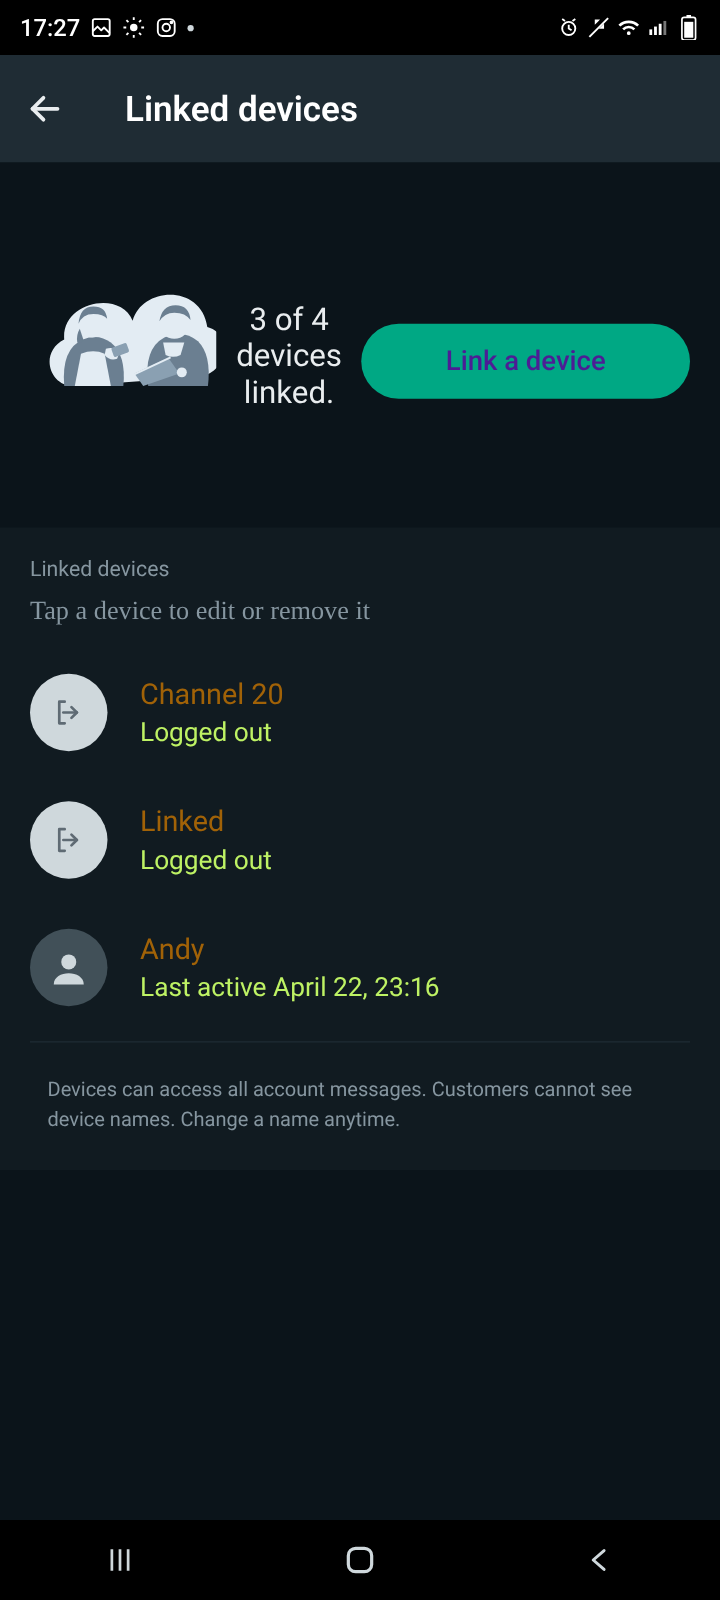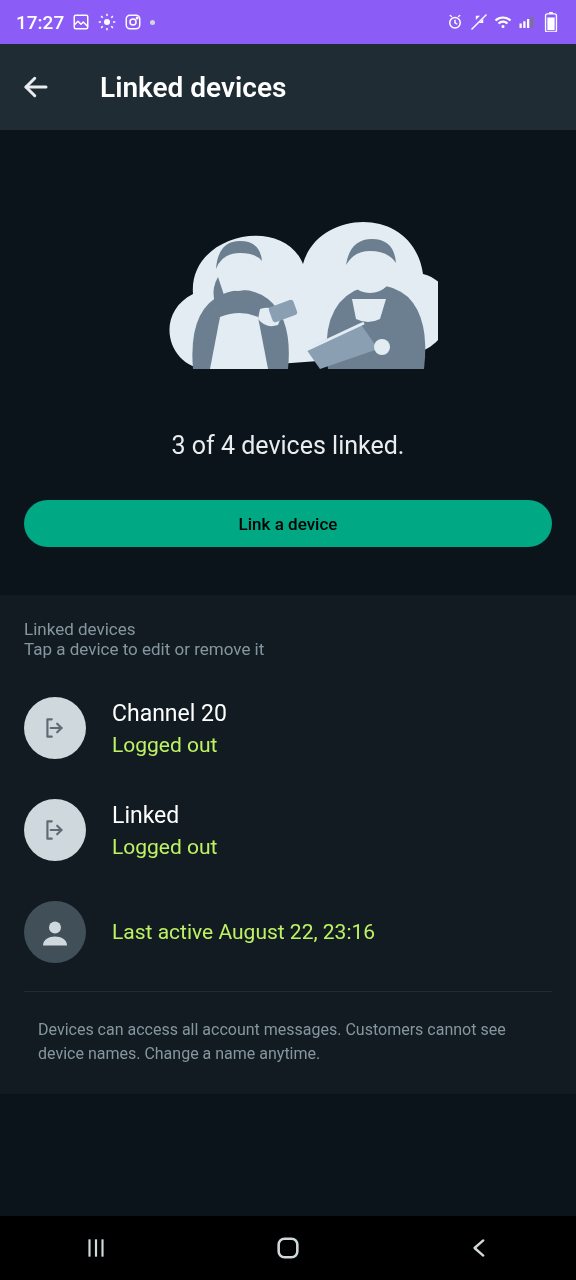--- a/index.html
+++ b/index.html
@@ -8,21 +8,21 @@
     height: 1280px;
     background: #0b141a;
     font-family: -apple-system, Roboto, "Helvetica Neue", Arial, sans-serif;
     color: #e9edef;
     overflow: hidden;
   }
 
   
   .status-bar {
     height: 44px;
-    background: #8b5cf6;
+    background: #000000;
     display: flex;
     align-items: center;
     justify-content: space-between;
     padding: 0 16px;
     font-size: 19px;
     font-weight: 500;
     color: #ffffff;
   }
   .status-left { display: flex; align-items: center; gap: 8px; }
   .status-right { display: flex; align-items: center; gap: 6px; }
@@ -44,80 +44,82 @@
   .app-title {
     font-size: 28px;
     font-weight: 600;
     color: #ffffff;
     margin-left: 36px;
   }
 
   
   .hero {
     background: #0b141a;
-    padding: 15px 24px 30px;
-    display:flex; flex-direction:column; align-items:center;margin-top:44px;
+    padding: 34px 24px 30px;
+    display:flex; flex-direction:row; align-items:center;
   }
   .illus {
     width: 300px;
     height: 200px;
     margin-top: 10px;
   }
   .hero-text {
     margin-top: 32px;
     font-size: 25px;
     font-weight: 400;
     color: #e9edef;
     text-align:center;
   }
   .primary-btn {
     margin-top: 40px;
     width: 100%;
-    height: 47px;
+    height: 60px;
     border-radius: 31px;
     background: #00a884;
-    color: #000000;
-    font-size: 17px;
+    color: #4c1d95;
+    font-size: 22px;
     font-weight: 500;
     display:flex; align-items:center; justify-content:center;
     cursor:pointer;
   }
 
   
   .section {
     background: #111b21;
     margin-top: 18px;
     padding: 24px 24px 0 24px;
   }
   .section-title {
     font-size: 17px;
     color: #8696a0;
   }
   .section-sub {
-    font-size: 17px;
+    margin-top: 10px;
+    font-size: 21px;
     color: #8696a0;
+    font-family: Liberation Serif, serif;
   }
 
   .device-list { margin-top: 18px; }
   .device-row {
     display:flex;
     align-items:center;
     gap: 26px;
     padding: 20px 0;
   }
   .avatar {
     width: 62px; height: 62px;
     border-radius: 50%;
     display:flex; align-items:center; justify-content:center;
     flex-shrink:0;
   }
   .avatar.light { background:#cfd8dc; }
   .avatar.dark  { background:#415058; }
   .device-info { display:flex; flex-direction:column; gap:6px; }
-  .device-name { font-size: 23px; color:#ffffff; }
+  .device-name { font-size: 23px; color:#a16207; }
   .device-status { font-size: 21px; color:#bef264; }
 
   .footnote-wrap {
     border-top: 1px solid #1f2c34;
     margin-top: 8px;
     padding: 26px 0 28px 14px;
   }
   .footnote {
     font-size: 16px;
     color:#8696a0;
@@ -289,21 +291,22 @@
     </div>
 
     <div class="device-row">
       <div class="avatar dark">
         <svg width="36" height="36" viewBox="0 0 24 24" fill="#cfd8dc">
           <circle cx="12" cy="9" r="4"></circle>
             <path d="M4 21c0-4 4-6 8-6s8 2 8 6z"></path>
         </svg>
       </div>
       <div class="device-info">
-        <div class="device-status">Last active August 22, 23:16</div>
+        <div class="device-name">Andy</div>
+        <div class="device-status">Last active April 22, 23:16</div>
       </div>
     </div>
 
   </div>
 
   <div class="footnote-wrap">
     <div class="footnote">Devices can access all account messages. Customers cannot see device names. Change a name anytime.</div>
   </div>
 </div>
 

